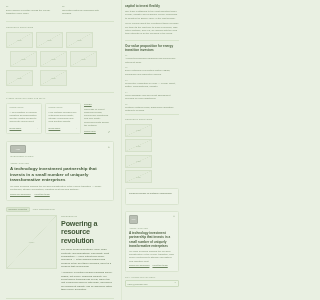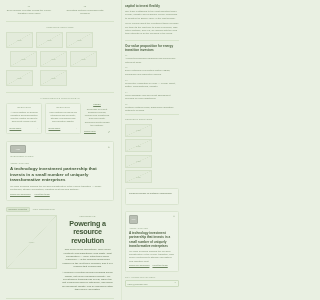--- a/index.html
+++ b/index.html
@@ -41,21 +41,21 @@
   .inputbox{border:1px solid #cbdabe;background:#eaf2e3;border-radius:1px;height:5px;display:flex;align-items:center;
             padding:0 1.5px;font-size:2.1px;color:#7d9070;justify-content:space-between;}
 
   .bullet{font-size:2.1px;line-height:3px;color:#a3b598;}
 
   
   .main{position:absolute;left:0;top:0;width:120px;height:300px;}
   .side{position:absolute;left:121px;top:0;width:62px;height:300px;}
   .vdiv{position:absolute;left:120.5px;top:0;width:1px;height:300px;background:#dde7d3;}
 
-  .sec{padding:0 6px;box-sizing:border-box;text-align:center;}
+  .sec{padding:0 6px;box-sizing:border-box;}
   .row{display:flex;}
 </style>
 </head>
 <body>
 
 <div class="page">
 
   <div class="vdiv"></div>
 
   <div class="main">

